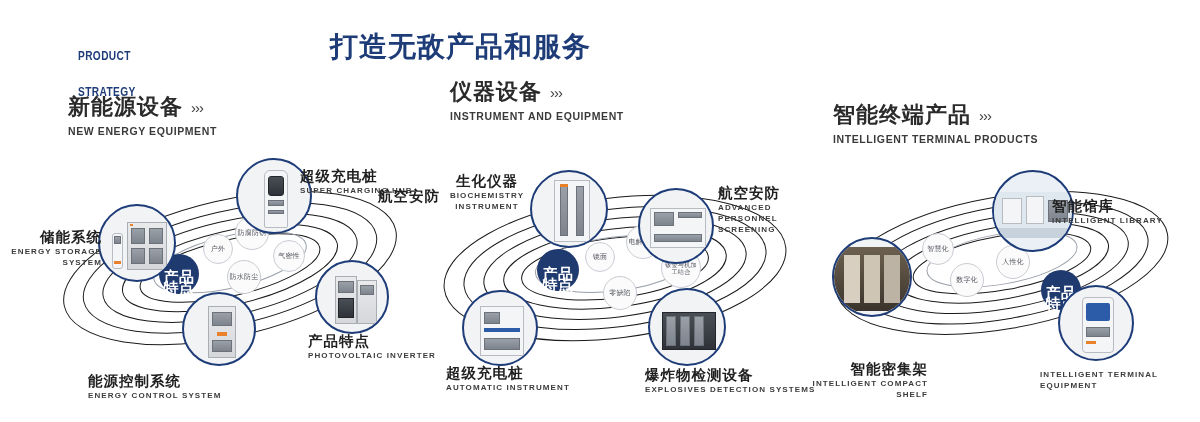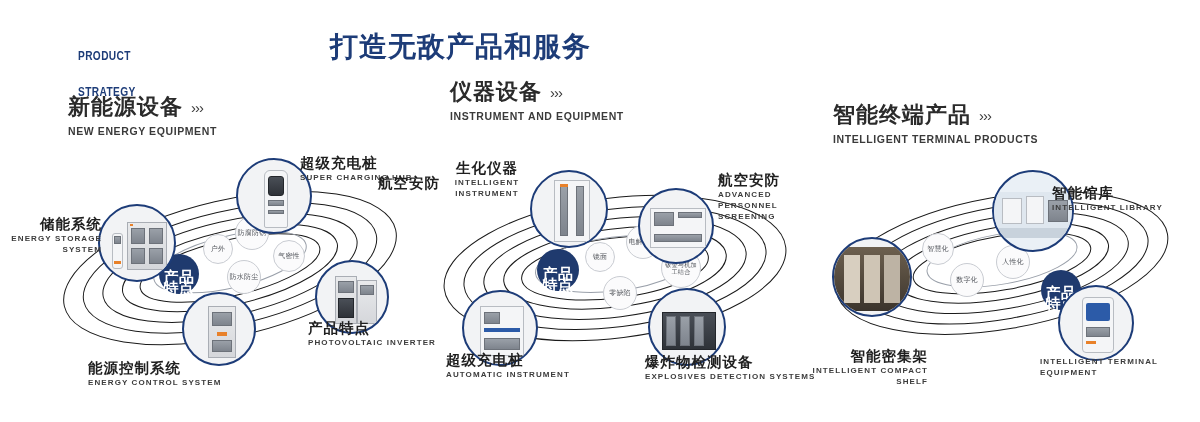--- a/index.html
+++ b/index.html
@@ -56,21 +56,21 @@
   }
   .core{
     position:absolute;border-radius:50%;
     background:#1f3a6e;color:#fff;
     display:flex;align-items:flex-end;justify-content:center;text-align:center;
     font-size:15px;line-height:11px;font-weight:bold;letter-spacing:.4px;
     box-shadow:0 0 0 1px #1f3a6e;box-sizing:border-box;
   }
 
   
-  .lbl{position:absolute;}
+  .lbl{position:absolute;margin-top:13px;}
   .lbl .cn{font-size:14.5px;font-weight:bold;color:#1f1f1f;letter-spacing:1px;line-height:17px;white-space:nowrap;}
   .lbl .en{font-size:8px;color:#3c3c3c;letter-spacing:1.1px;line-height:11px;font-weight:bold;}
   .lbl.r{text-align:right;}
   .lbl.c{text-align:center;}
 
   
   .dev{position:absolute;}
   .cab{background:linear-gradient(180deg,#e9eaec 0%,#d5d7db 100%);border:1px solid #a9adb4;box-sizing:border-box;}
   .scr{background:linear-gradient(180deg,#9aa0a8 0%,#7e848d 100%);border:1px solid #6d727a;box-sizing:border-box;}
   .drk{background:linear-gradient(180deg,#4a4f57 0%,#2e3238 100%);border:1px solid #23262b;box-sizing:border-box;}
@@ -259,21 +259,21 @@
         <div class="dev scr" style="left:20px;top:46px;width:36px;height:12px;"></div>
       </div>
     </div>
   </div>
 
   <div class="lbl r" style="left:340px;top:175px;width:100px;">
     <div class="cn">航空安防</div>
   </div>
   <div class="lbl c" style="left:432px;top:160px;width:110px;">
     <div class="cn">生化仪器</div>
-    <div class="en">INTELLIGENT INSTRUMENT</div>
+    <div class="en">BIOCHEMISTRY INSTRUMENT</div>
   </div>
   <div class="lbl" style="left:718px;top:172px;">
     <div class="cn">航空安防</div>
     <div class="en" style="max-width:96px;">ADVANCED PERSONNEL SCREENING</div>
   </div>
   <div class="lbl" style="left:645px;top:354px;">
     <div class="cn">爆炸物检测设备</div>
     <div class="en">EXPLOSIVES DETECTION SYSTEMS</div>
   </div>
   <div class="lbl" style="left:446px;top:352px;">

